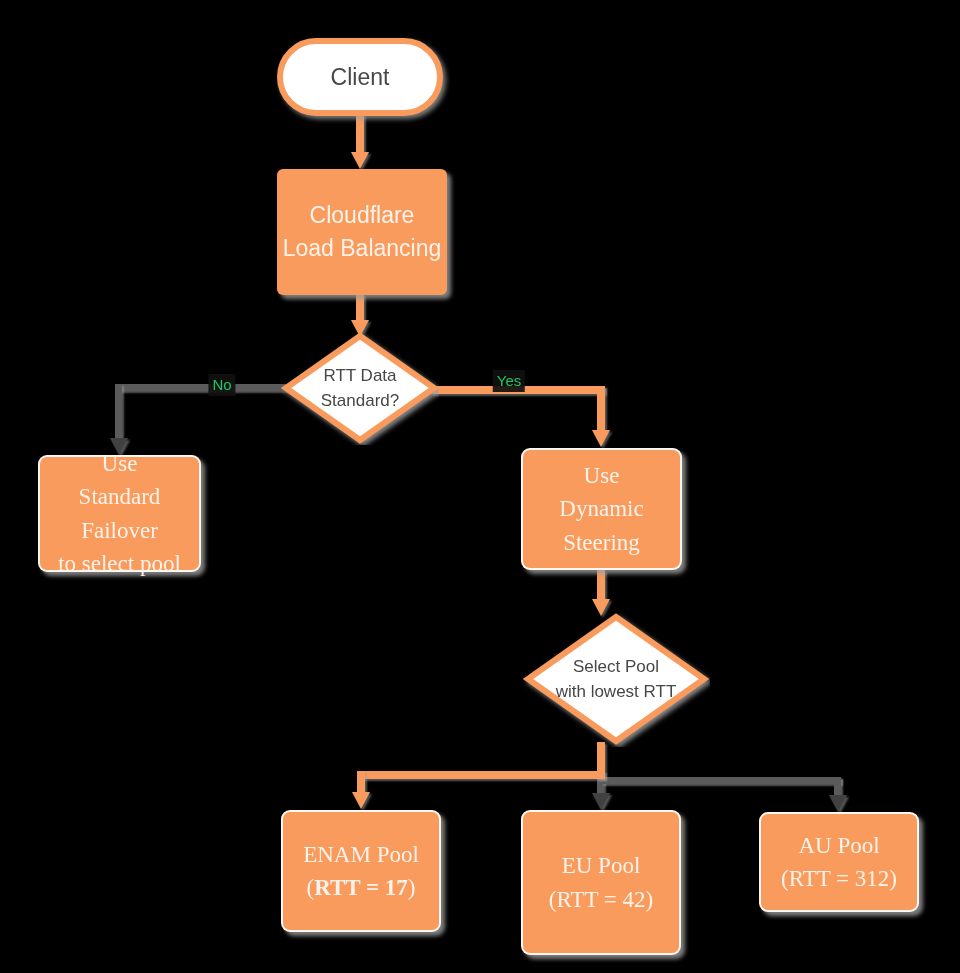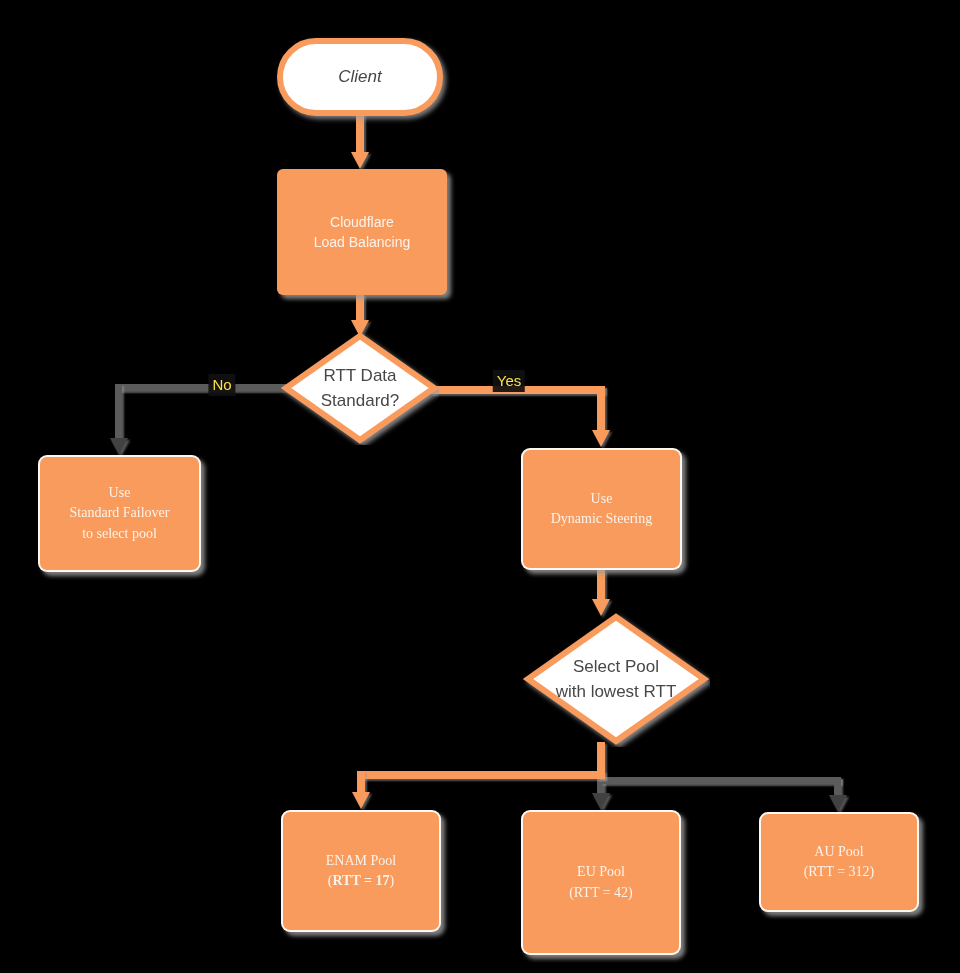--- a/index.html
+++ b/index.html
@@ -15,32 +15,32 @@
   .arrow{position:absolute;width:0;height:0;z-index:4;
     border-left:9px solid transparent;border-right:9px solid transparent;
     filter:drop-shadow(2px 2px 1px rgba(158,158,158,.55));}
   .arrow.down-orange{border-top:17px solid #F89B5C;}
   .arrow.down-dark{border-top:17px solid #414141;}
   
   .node{position:absolute;display:flex;flex-direction:column;justify-content:center;
     align-items:center;text-align:center;z-index:5;box-sizing:border-box;}
   .proc{background:#F89B5C;color:#FBF3EB;border-radius:9px;
     box-shadow:4px 4px 4px rgba(158,158,158,.8);
-    font-size:14px;line-height:1.45;}
+    font-size:23px;line-height:1.45;}
   .proc.bordered{border:2px solid rgba(255,255,255,.92);font-family:Liberation Serif, serif;}
   .terminator{background:#fff;color:#474747;border:6px solid #F89B5C;border-radius:45px;
-    box-shadow:3px 3px 5px rgba(158,158,158,.8);font-size:17px;font-style:italic;}
+    box-shadow:3px 3px 5px rgba(158,158,158,.8);font-size:23px;}
   .diamond-wrap{position:absolute;z-index:5;}
   .diamond-wrap svg{display:block;}
   .diamond-label{position:absolute;inset:0;display:flex;flex-direction:column;
     justify-content:center;align-items:center;text-align:center;
     color:#474747;font-size:17px;line-height:1.5;}
   
   .edge-label{position:absolute;transform:translate(-50%,-50%);z-index:6;
-    background:rgba(16,16,16,.93);color:#fde047;font-size:15px;padding:2px 4px;line-height:1.2;}
+    background:rgba(16,16,16,.93);color:#22c55e;font-size:15px;padding:2px 4px;line-height:1.2;}
   b{font-weight:bold;}
 </style>
 </head>
 <body>
 
 <div class="canvas">
 
   <div class="edge gray" style="left:119px;top:384px;width:171px;height:7px;"></div>
   <div class="edge gray" style="left:115px;top:384px;width:7px;height:56px;"></div>
   <div class="arrow down-dark" style="left:110px;top:438px;"></div>

